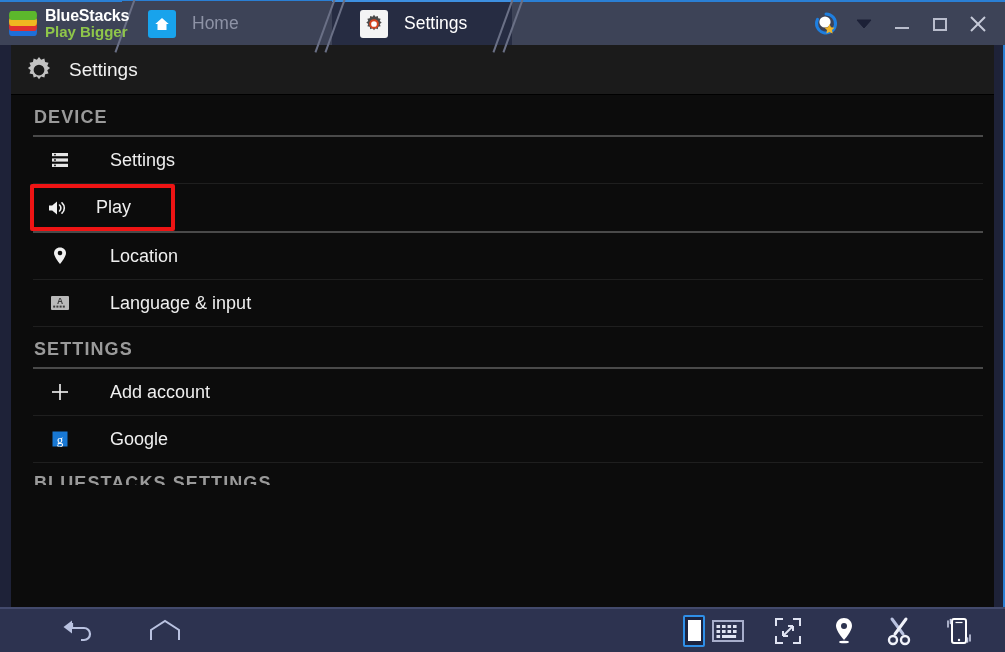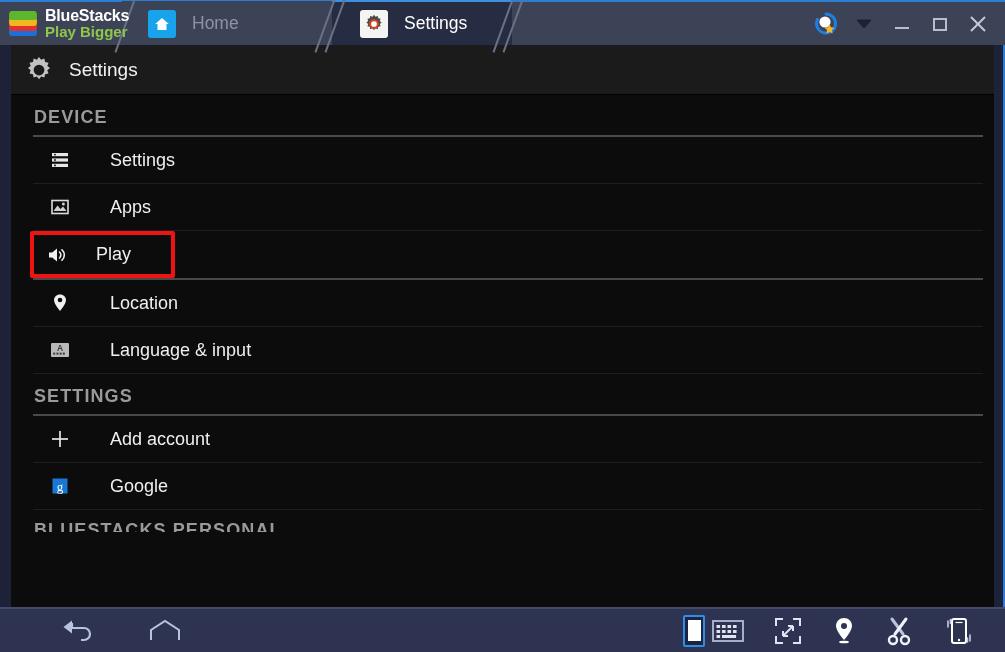--- a/index.html
+++ b/index.html
@@ -352,30 +352,20 @@
             <rect x="2" y="8.4" width="16" height="3.2" fill="#e6e6e6"></rect>
             <rect x="2" y="13.8" width="16" height="3.2" fill="#e6e6e6"></rect>
             <circle cx="5" cy="4.6" r="0.9" fill="#0c0c0c"></circle>
             <circle cx="5" cy="10" r="0.9" fill="#0c0c0c"></circle>
             <circle cx="5" cy="15.4" r="0.9" fill="#0c0c0c"></circle>
           </svg>
         </div>
         <div class="row-label">Settings</div>
       </div>
 
-      <div class="row">
-        <div class="row-icon">
-          <svg width="20" height="20" viewBox="0 0 20 20">
-            <rect x="2" y="3.5" width="16" height="13" fill="none" stroke="#dcdcdc" stroke-width="1.6"></rect>
-            <path d="M3.5 14 L7.5 8.5 L10.5 12 L13 9.5 L16.5 14 Z" fill="#cfcfcf"></path>
-            <circle cx="13.4" cy="7" r="1.5" fill="#cfcfcf"></circle>
-          </svg>
-        </div>
-        <div class="row-label">Apps</div>
-      </div>
 
       <div class="row highlighted">
         <div class="row-icon">
           <svg width="22" height="20" viewBox="0 0 22 20">
             <path d="M2 7.5 h3.2 L10 3.5 v13 L5.2 12.5 H2 Z" fill="#f0f0f0"></path>
             <path d="M12.5 7 a4 4 0 0 1 0 6" fill="none" stroke="#f0f0f0" stroke-width="1.6" stroke-linecap="round"></path>
             <path d="M15 4.8 a7 7 0 0 1 0 10.4" fill="none" stroke="#f0f0f0" stroke-width="1.6" stroke-linecap="round"></path>
           </svg>
         </div>
         <div class="row-label">Play</div>
@@ -424,21 +414,21 @@
       <div class="row">
         <div class="row-icon">
           <svg width="20" height="20" viewBox="0 0 20 20">
             <rect x="2.5" y="2.5" width="15" height="15" fill="#1878d4"></rect>
             <text x="10" y="14.6" font-family="Liberation Serif, serif" font-size="13" fill="#ffffff" text-anchor="middle">g</text>
           </svg>
         </div>
         <div class="row-label">Google</div>
       </div>
 
-      <div class="section-head cut">BLUESTACKS PERSONAL</div>
+      <div class="section-head cut">BLUESTACKS SETTINGS</div>
 
     </div>
   </div>
 
   <div class="bottombar">
 
     <div class="bb-left">
 
       <div class="bb-btn">
         <svg width="40" height="26" viewBox="0 0 40 26">

